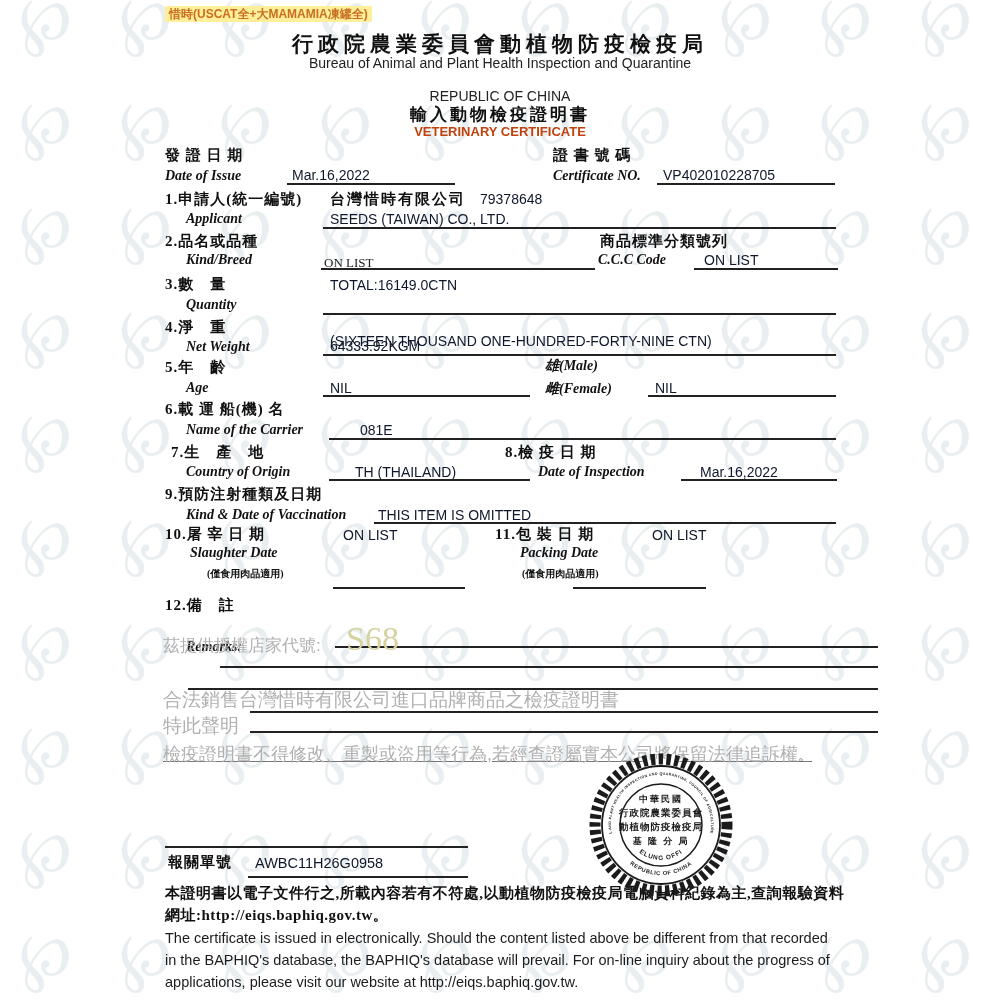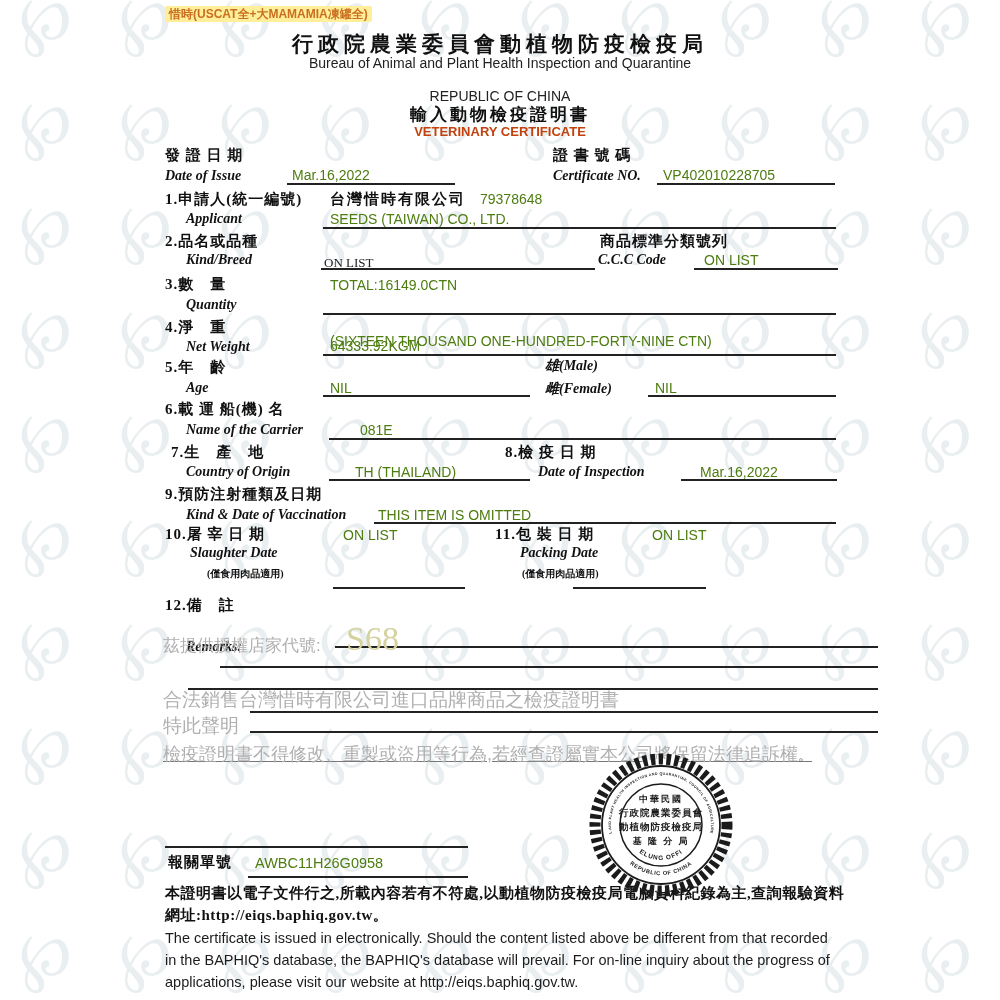--- a/index.html
+++ b/index.html
@@ -13,21 +13,21 @@
   .abs{position:absolute;white-space:pre;}
   .ctr{left:0;width:1000px;text-align:center;}
   .chip{background:#ffee9a;color:#c96f1f;font-weight:bold;font-size:12px;padding:1px 4px;border-radius:2px;}
   .title-zh{font-family:"Liberation Serif",serif;font-weight:bold;font-size:21px;letter-spacing:5px;color:#111;}
   .hdr-en{font-size:14px;color:#222;}
   .doc-zh{font-family:"Liberation Serif",serif;font-weight:bold;font-size:17px;letter-spacing:3px;color:#111;}
   .doc-en{font-size:13px;font-weight:bold;color:#c2410c;}
   .lbl-zh{font-family:"Liberation Serif",serif;font-weight:bold;font-size:15px;color:#111;letter-spacing:1px;}
   .lbl-en{font-family:"Liberation Serif",serif;font-weight:bold;font-size:14px;color:#111;font-style:italic;}
   .note-zh{font-family:"Liberation Serif",serif;font-weight:bold;font-size:10px;color:#111;}
-  .val{font-size:14px;color:#4d7c0f;}
+  .val{font-size:14px;color:#0f172a;}
   .val-serif{font-family:"Liberation Serif",serif;font-size:13px;color:#222;}
   .rule{position:absolute;height:2px;background:#222;}
   .gray{color:#b0b0b0;}
   .ov1{font-size:17px;}
   .ov2{font-size:19px;}
   .ov3{font-size:18px;text-decoration:underline;text-decoration-color:#777;}
   .code{font-family:"Liberation Serif",serif;font-size:34px;color:#d6d2a0;}
   .period{color:#555;text-decoration:none;font-size:14px;}
   .foot-zh{font-family:"Liberation Serif",serif;font-weight:bold;font-size:15px;color:#111;letter-spacing:0.5px;}
   .foot-en{font-size:14.5px;color:#1c1c1c;}

